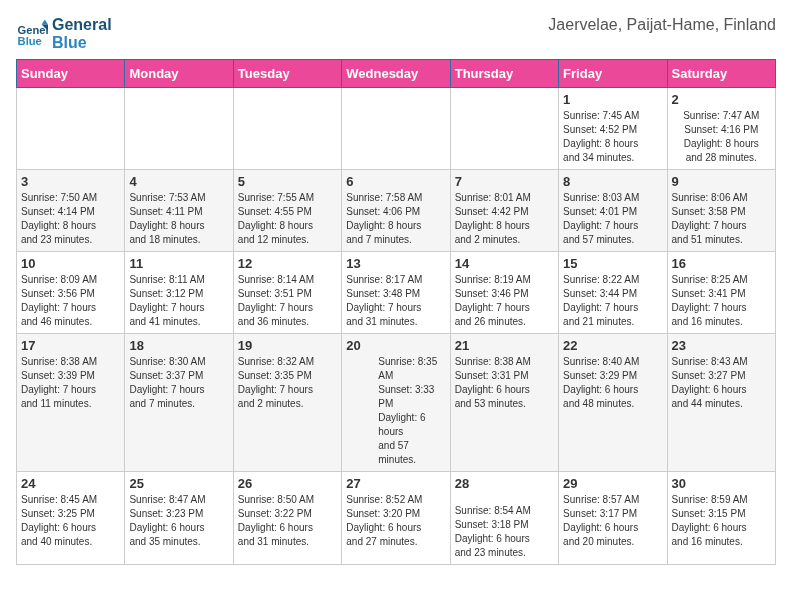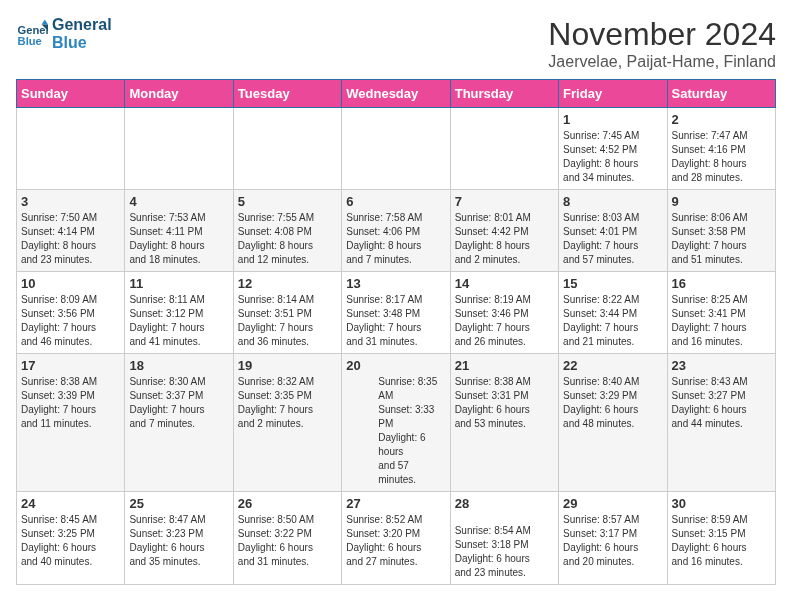--- a/index.html
+++ b/index.html
@@ -89,21 +89,20 @@
       <text x="2" y="34" font-size="14" font-weight="bold" fill="#2e86c1">Blue</text>
       <polygon points="32,8 40,8 36,2" fill="#2e86c1"></polygon>
       <polygon points="32,8 40,8 40,16" fill="#1a5276"></polygon>
     </svg>
     <div style="display:flex;flex-direction:column;line-height:1.1;">
       <span style="font-size:16px;font-weight:bold;color:#1a5276;">General</span>
       <span style="font-size:16px;font-weight:bold;color:#2e86c1;">Blue</span>
     </div>
   </div>
   <div class="title-area">
-    <div class="main-title">November 2024</div>
     <div class="subtitle">Jaervelae, Paijat-Hame, Finland</div>
   </div>
 </div>
 
 <table>
   <thead>
     <tr>
     <th>Sunday</th>
         <th>Monday</th>
         <th>Tuesday</th>
@@ -122,21 +121,21 @@
         <td class="empty-cell"></td>
         <td>
           <div class="day-number">1</div>
           <div class="day-info" style="white-space: pre-line;">Sunrise: 7:45 AM
 Sunset: 4:52 PM
 Daylight: 8 hours
 and 34 minutes.</div>
         </td>
         <td>
           <div class="day-number">2</div>
-          <div class="day-info" style="white-space: pre-line;">Sunrise: 7:47 AM
+          <div class="day-info" style="white-space: pre-line; text-align: center;">Sunrise: 7:47 AM
 Sunset: 4:16 PM
 Daylight: 8 hours
 and 28 minutes.</div>
         </td>
       </tr>
       <tr>
         <td>
           <div class="day-number">3</div>
           <div class="day-info" style="white-space: pre-line;">Sunrise: 7:50 AM
 Sunset: 4:14 PM
@@ -146,21 +145,21 @@
         <td>
           <div class="day-number">4</div>
           <div class="day-info" style="white-space: pre-line;">Sunrise: 7:53 AM
 Sunset: 4:11 PM
 Daylight: 8 hours
 and 18 minutes.</div>
         </td>
         <td>
           <div class="day-number">5</div>
           <div class="day-info" style="white-space: pre-line;">Sunrise: 7:55 AM
-Sunset: 4:08 PM
+Sunset: 4:55 PM
 Daylight: 8 hours
 and 12 minutes.</div>
         </td>
         <td>
           <div class="day-number">6</div>
           <div class="day-info" style="white-space: pre-line;">Sunrise: 7:58 AM
 Sunset: 4:06 PM
 Daylight: 8 hours
 and 7 minutes.</div>
         </td>

